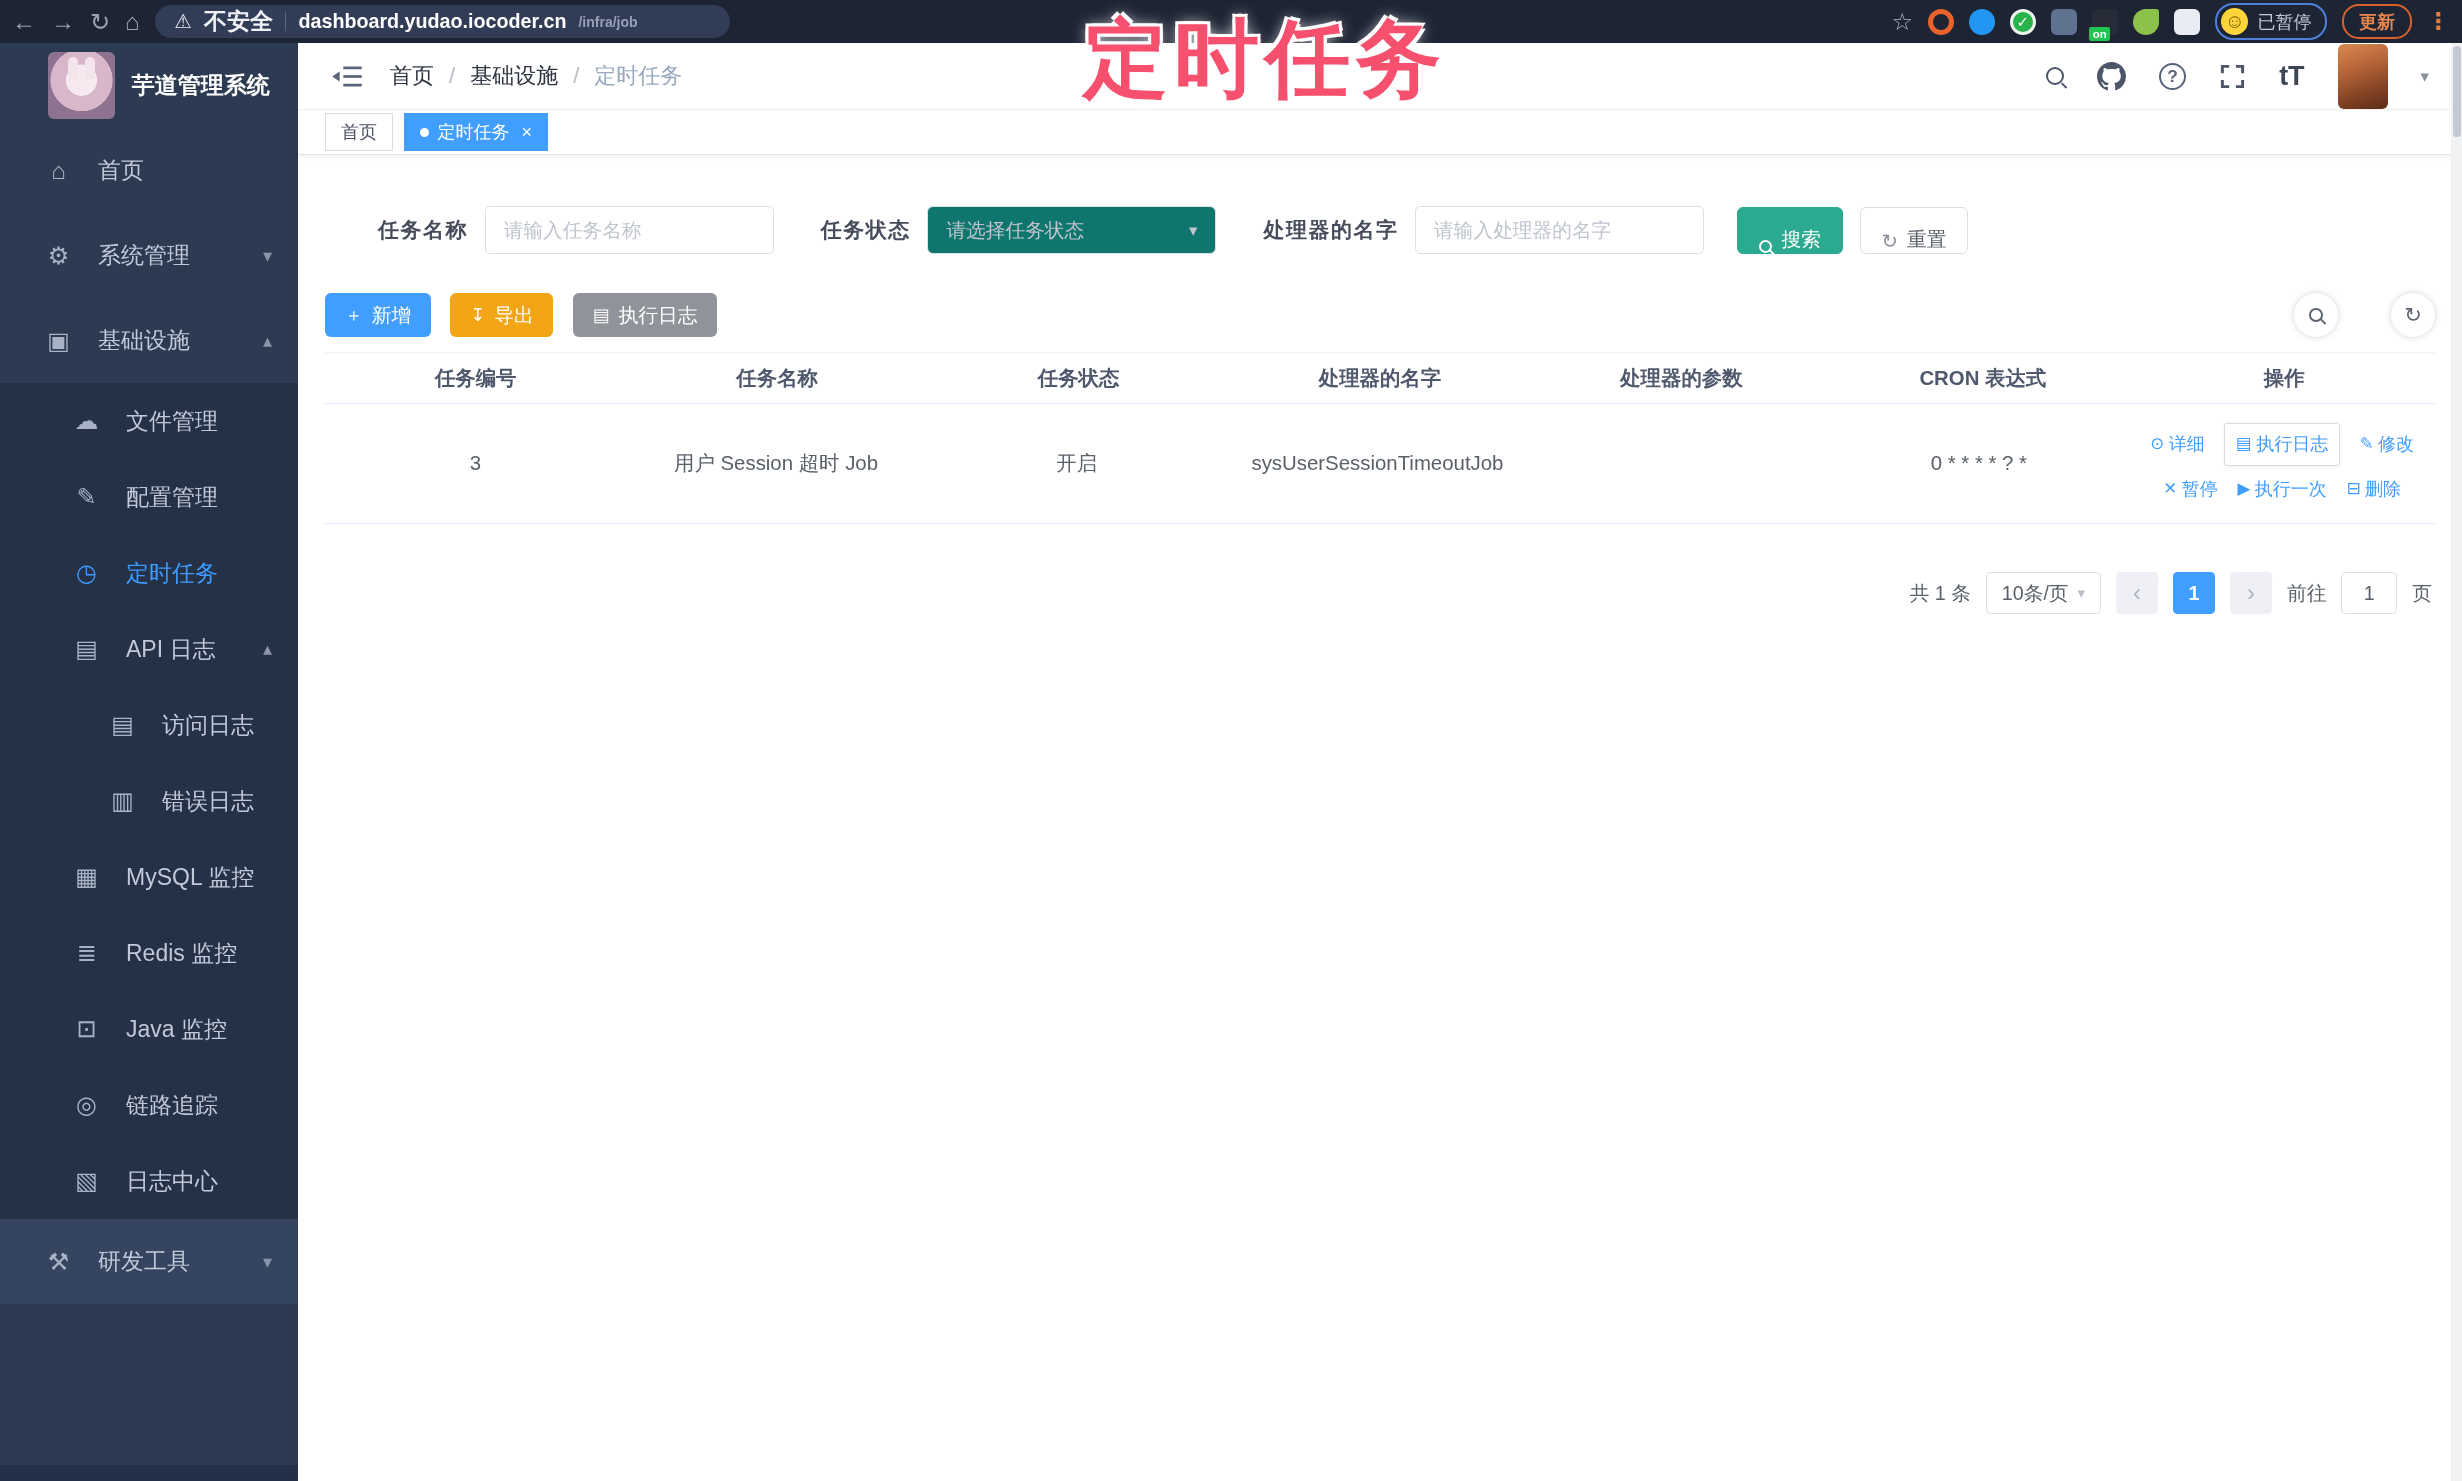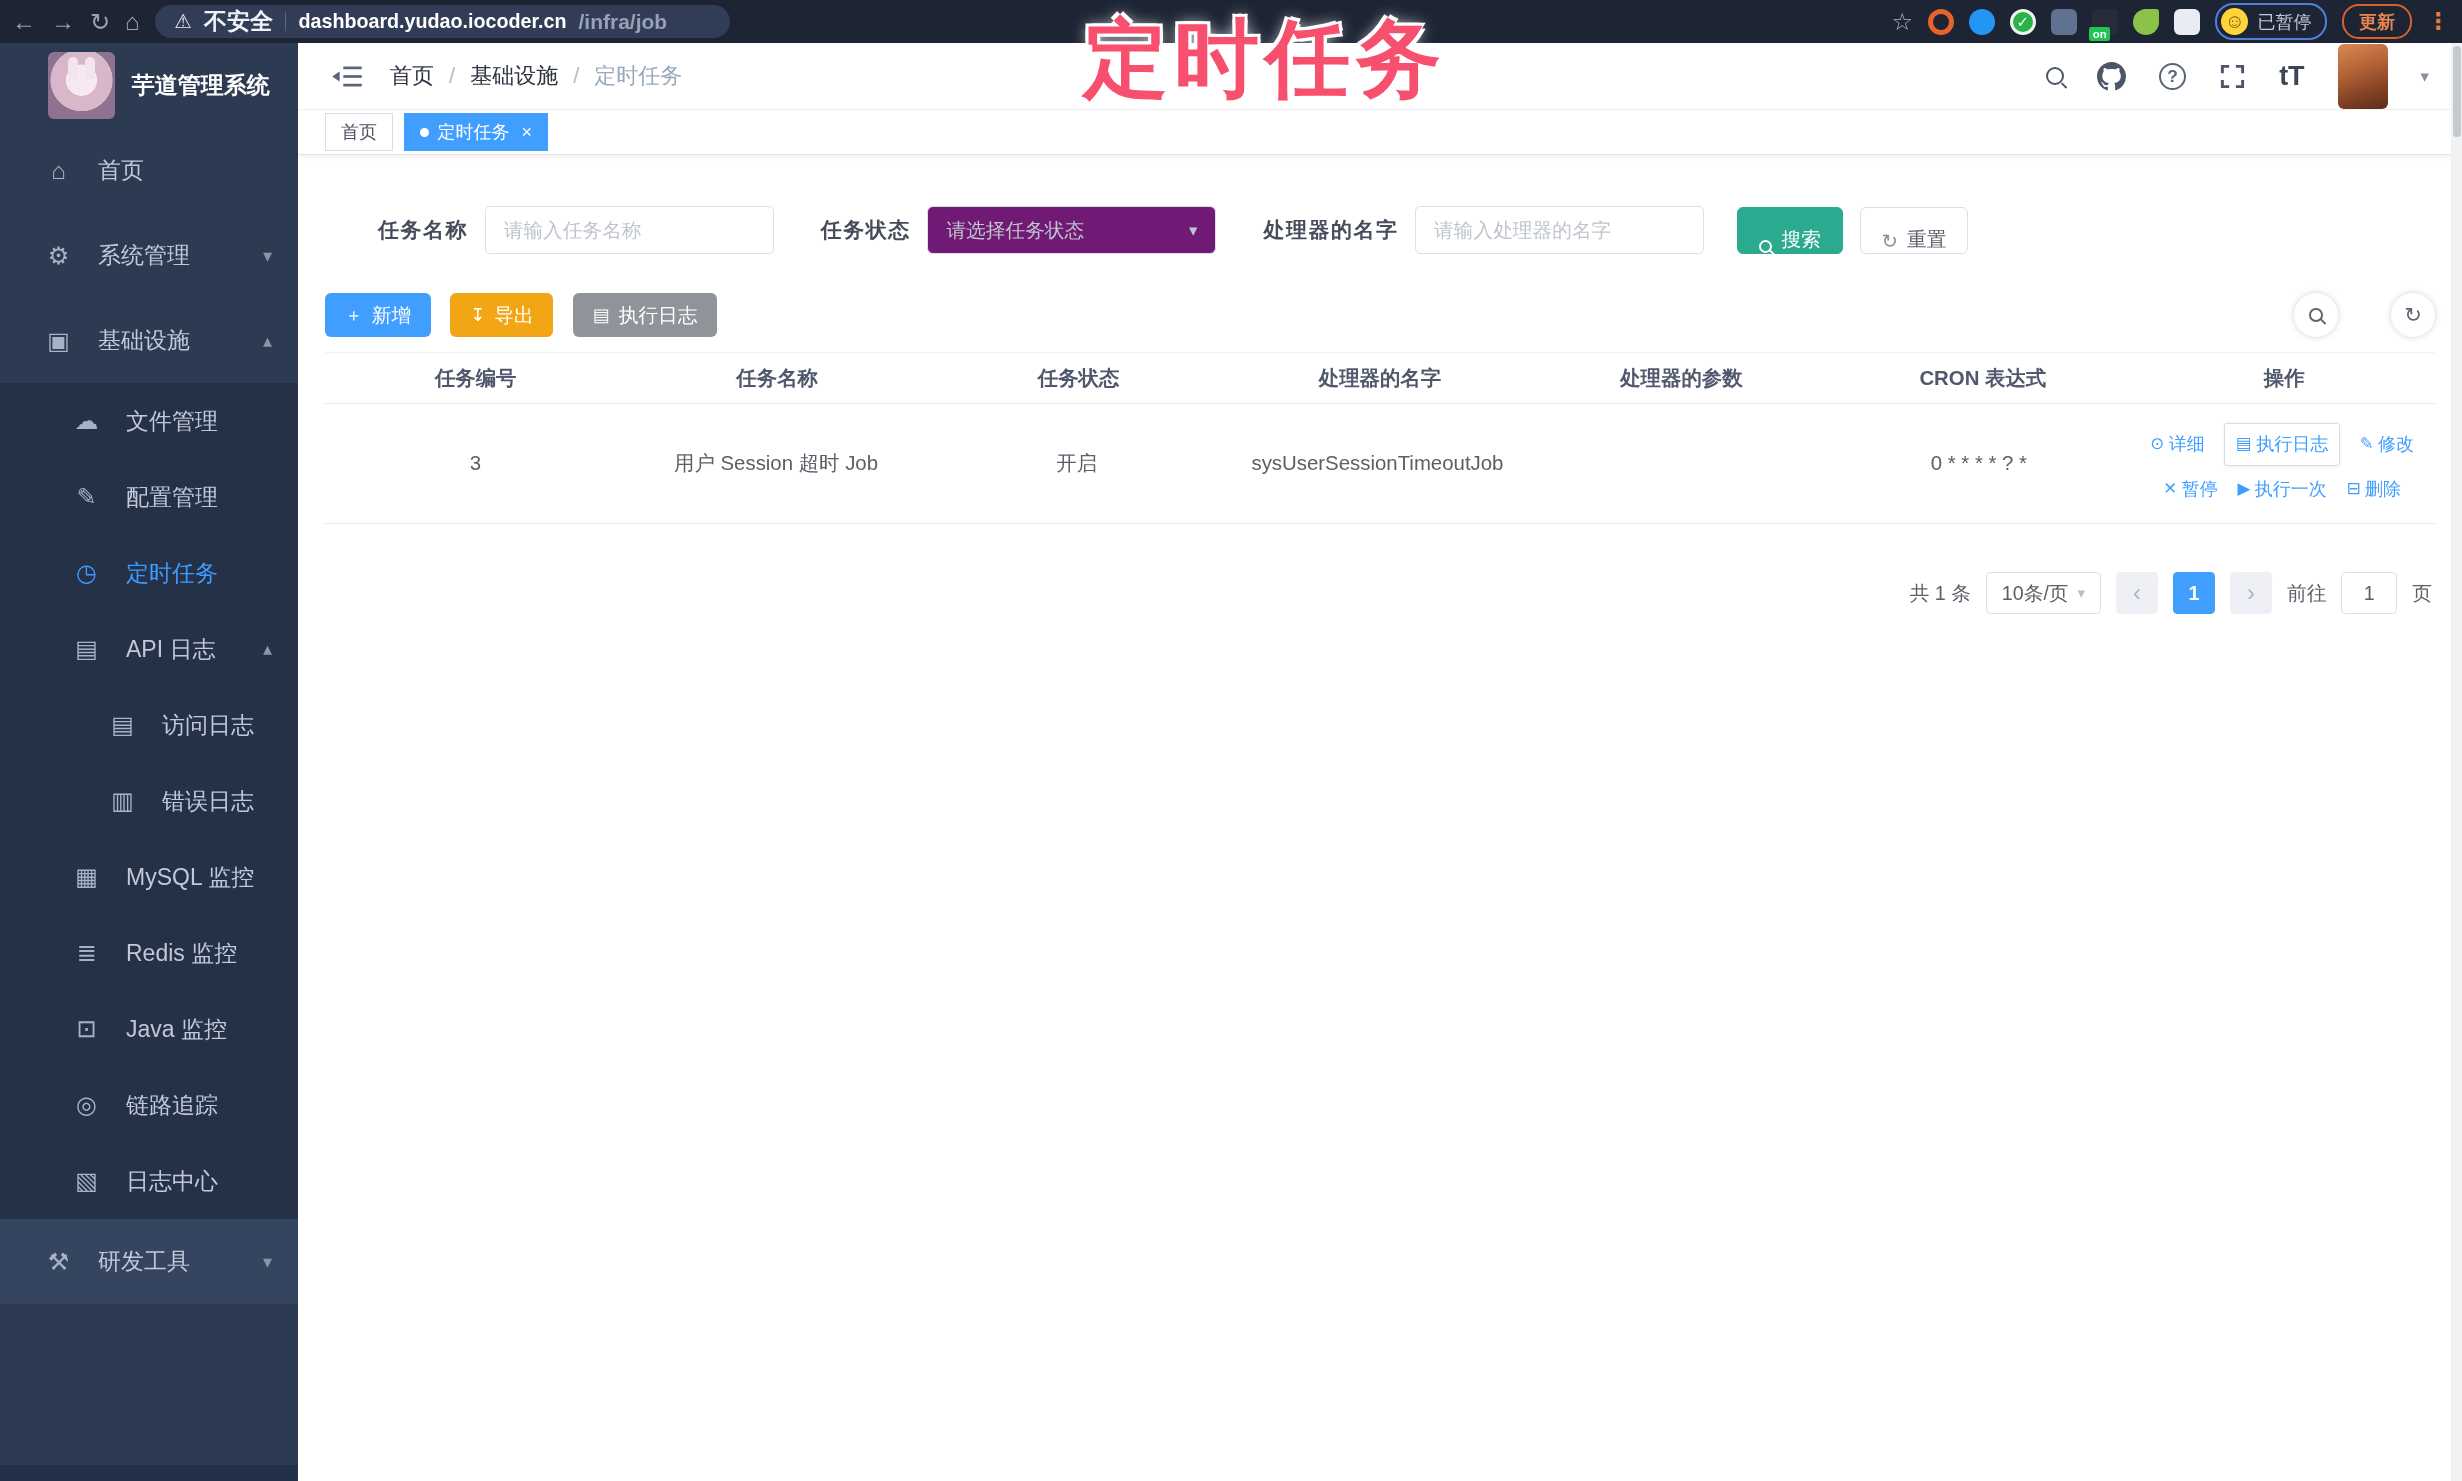--- a/index.html
+++ b/index.html
@@ -10,21 +10,21 @@
   
   .browser-bar { position:absolute; left:0; top:0; width:2462px; height:43px;
     background:#1d2433; display:flex; align-items:center; padding:0 12px; gap:15px; z-index:10; }
   .bnav { color:#9aa2b4; font-size:24px; line-height:1; cursor:default; }
   .addr-pill { display:flex; align-items:center; gap:12px; background:#313c57;
     border-radius:18px; height:33px; padding:0 19.7px; min-width:575px; }
   .addr-warn { color:#e8ebf2; font-size:19.7px; }
   .addr-sec { color:#f0f2f7; font-size:23px; font-weight:bold; }
   .addr-div { width:1.5px; height:19.7px; background:#5a6580; }
   .addr-host { color:#ffffff; font-size:19.7px; font-weight:bold; }
-  .addr-path { color:#97a0b5; font-size:21px; font-weight:bold; }
+  .addr-path { color:#97a0b5; font-size:14px; font-weight:bold; }
   .bspacer { flex:1; }
   .ext { width:26px; height:26px; border-radius:50%; flex:0 0 auto; }
   .star { color:#aeb6c6; font-size:24px; }
   .ext-ring { border:5.3px solid #e8622c; background:transparent; }
   .ext-drop { background:#2196f3; }
   .ext-green { background:#27b24a; border:3px solid #eef3ee; color:#fff; font-size:15px;
     display:flex; align-items:center; justify-content:center; }
   .ext-grid { background:#5f7390; border-radius:6px; }
   .ext-dark { background:#272c38; border-radius:4.5px; position:relative; }
   .ext-on { position:absolute; left:-3px; bottom:-6px; background:#23c552; color:#fff;
@@ -95,21 +95,21 @@
     text-shadow:-3px -3px 0 #fff, 3px -3px 0 #fff, -3px 3px 0 #fff, 3px 3px 0 #fff, 0 0 15px rgba(255,255,255,.95); }
 
   
   .search-row { position:absolute; left:80px; top:163px; display:flex; align-items:center; }
   .f-label { font-size:21px; font-weight:bold; color:#464c5b; letter-spacing:1.5px; }
   .f-gap { width:16.7px; } .g-gap { width:47px; }
   .inp { width:289px; height:48px; border:0.8px solid #dcdfe6; border-radius:5px; font-size:19.7px;
     padding:0 18px; color:#5a6068; background:#fff; outline:none;
     font-family:"Liberation Sans","DejaVu Sans",sans-serif; }
   .inp::placeholder { color:#bfc4cd; }
-  .sel { width:289px; height:48px; border:0.8px solid #dcdfe6; border-radius:6px; background:#701a75;
+  .sel { width:289px; height:48px; border:0.8px solid #dcdfe6; border-radius:6px; background:#0f766e;
     display:flex; align-items:center; padding:0 18px; cursor:pointer; }
   .sel .ph { color:#bfc4cd; font-size:19.7px; flex:1; }
   .sel .sv { color:#c0c4cc; font-size:16.7px; }
   .btn { height:47px; border-radius:6px; display:inline-flex; align-items:flex-end; gap:9px;
     padding:0 21px; font-size:19.7px; cursor:pointer; border:0.8px solid transparent; }
   .btn-search { background:#2caa8f; border-color:#2caa8f; color:#fff; }
   .btn-reset { background:#fff; border-color:#dcdfe6; color:#5a6068; }
   .btn-reset .ric { color:#8a8f99; font-size:19.7px; }
   .mag { width:13px; height:13px; border:2.3px solid currentColor; border-radius:50%; position:relative; display:inline-block; }
   .mag::after { content:""; position:absolute; width:2.3px; height:6.8px; background:currentColor;

